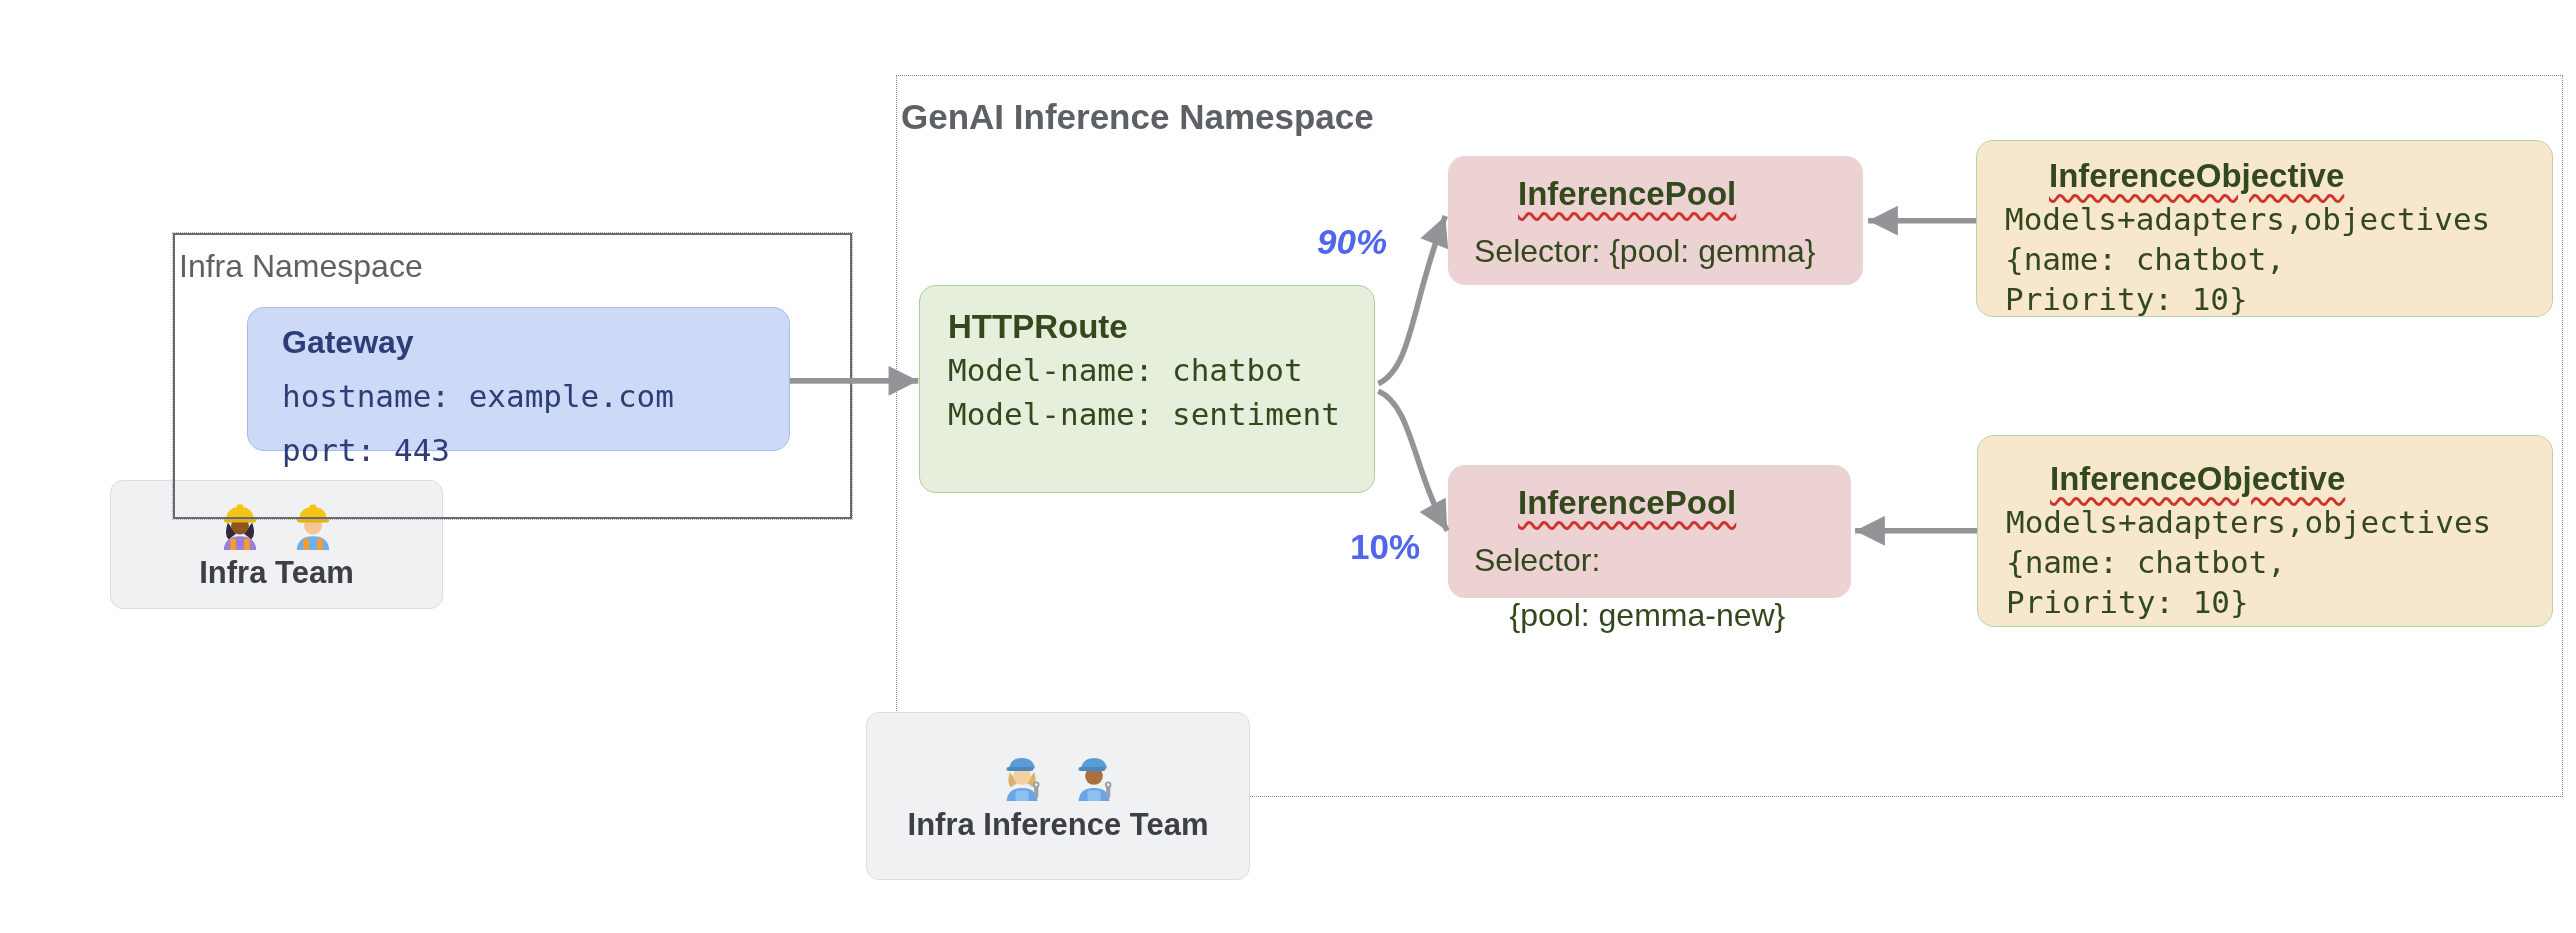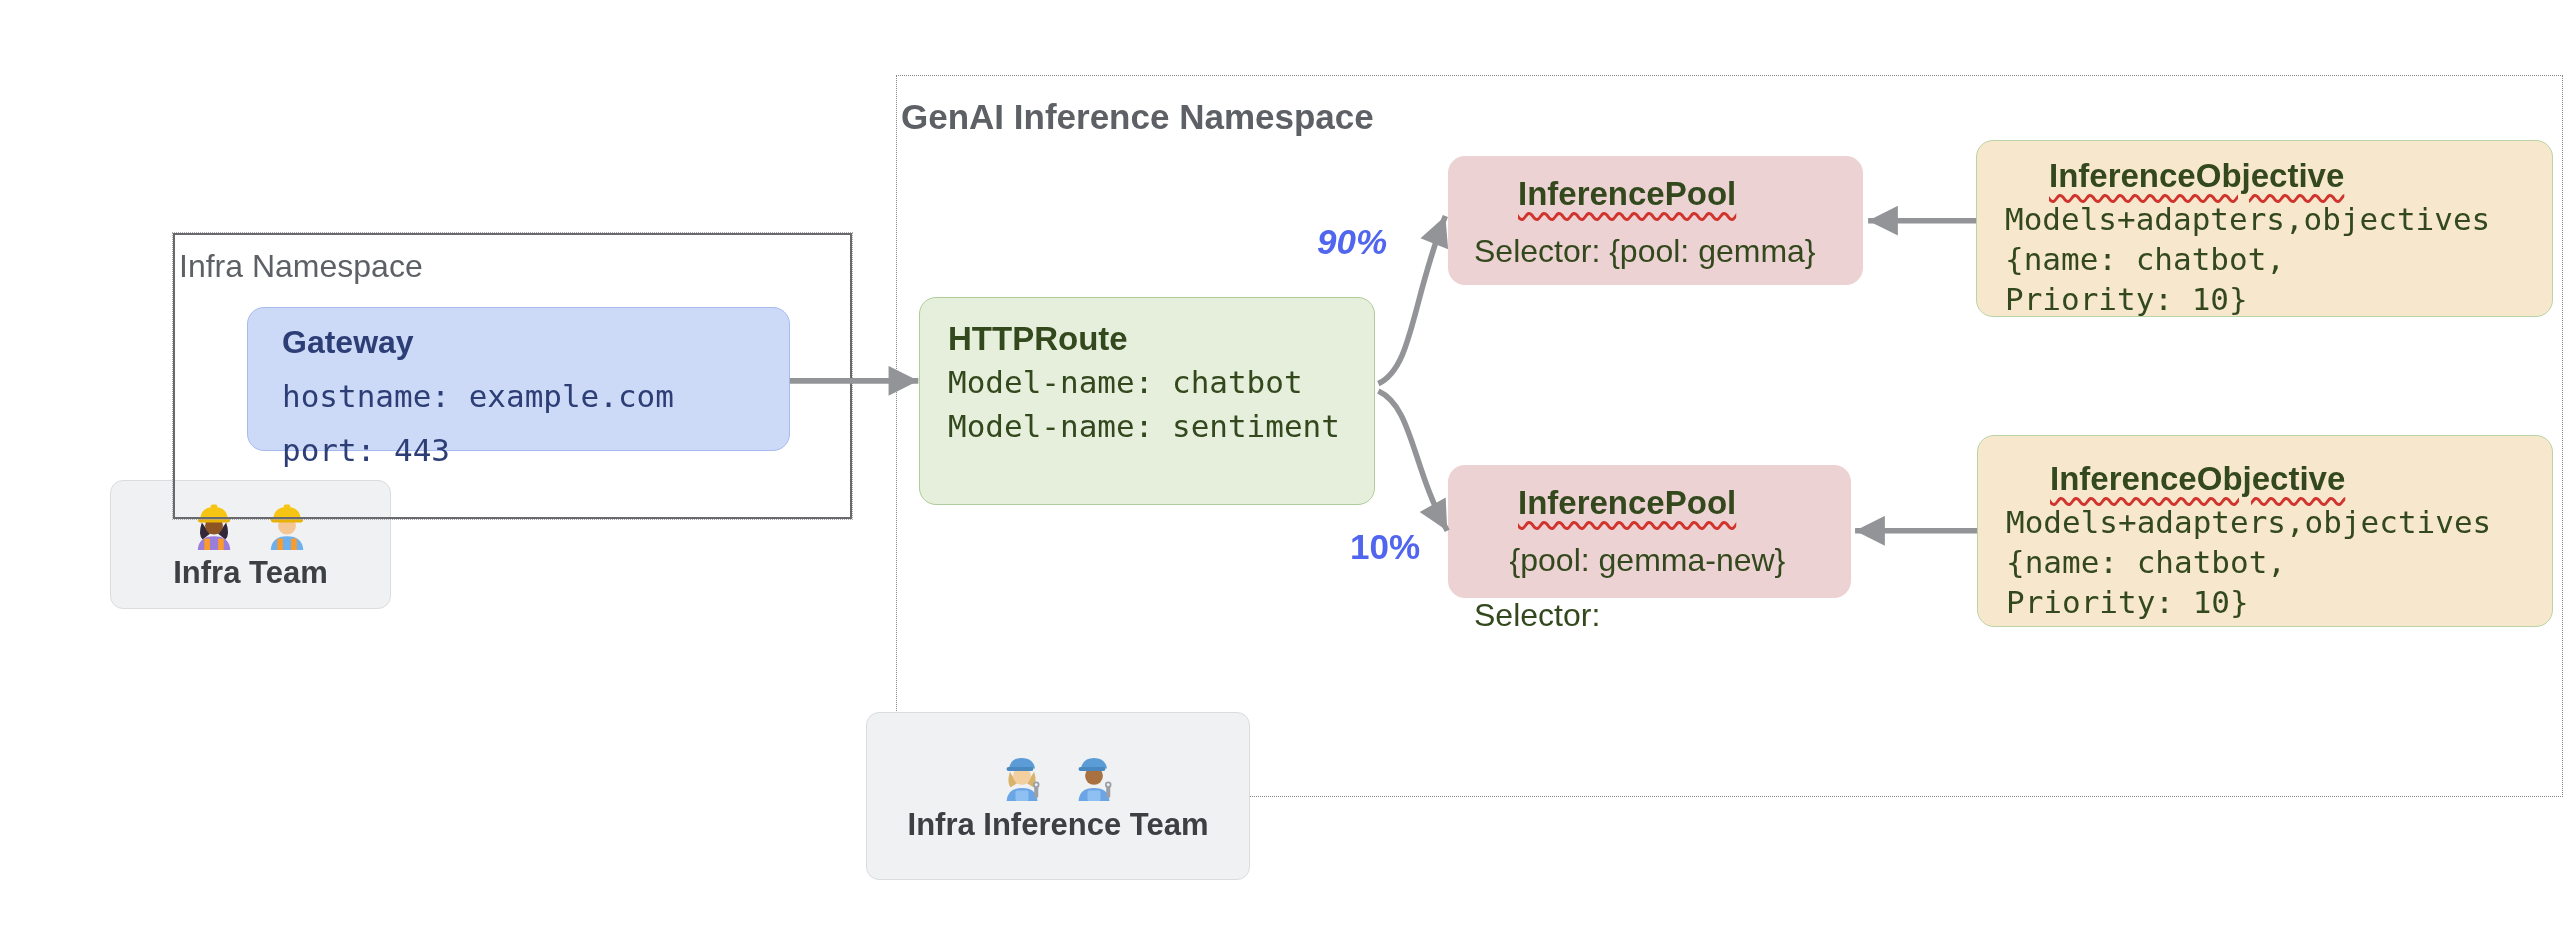--- a/index.html
+++ b/index.html
@@ -26,41 +26,41 @@
   .mono{font-family:"DejaVu Sans Mono",monospace;}
   .green,.green .box-title{color:#33491d;}
   .navy,.navy .box-title{color:#2c3e75;}
 
   .gateway{left:247px;top:307px;width:543px;height:144px;background:#ccd9f7;
            border:1.9px solid #a7bbf0;padding:14px 0 0 34px;}
   .gateway .mono{font-size:31px;line-height:42px;margin-top:12px;}
   .gateway .box-title{font-size:32px;line-height:41px;}
 
   .httproute{left:919px;top:285px;width:456px;height:208px;background:#e6efdb;
-             border:1.9px solid #afcc9a;padding:18.6px 0 0 28px;margin-top:12px;}
+             border:1.9px solid #afcc9a;padding:18.6px 0 0 28px;}
   .httproute .mono{font-size:31px;line-height:44px;}
 
   .pool{background:#ecd2d2;padding:15px 0 0 26px;}
   .pool-top{left:1448px;top:156px;width:415px;height:129px;}
   .pool-bottom{left:1448px;top:465px;width:403px;height:133px;}
   .pool .sans-line{font-size:32px;line-height:39px;white-space:pre;margin-top:16px;}
   .pool .box-title{line-height:45px;}
 
   .objective{background:#f7e8cd;border:1.9px solid #b9d4a5;padding:11.2px 0 0 28px;}
   .objective-top{left:1976px;top:140px;width:577px;height:177px;}
   .objective-bottom{left:1977px;top:435px;width:576px;height:192px;}
   .objective .mono{font-size:31px;line-height:40px;}
   .objective .box-title{line-height:47px;}
   .objective-bottom{padding-top:18.6px;}
 
   
   .team-box{position:absolute;z-index:2;background:#f0f1f3;border:1.9px solid #dbdcde;
             border-radius:13px;box-sizing:border-box;display:flex;flex-direction:column;
             align-items:center;justify-content:center;}
-  .infra-team{left:110px;top:480px;width:281px;height:129px;}
+  .infra-team{left:110px;top:480px;width:333px;height:129px;}
   .genai-team{left:866px;top:712px;width:384px;height:168px;}
   .team-icons{display:flex;gap:20.5px;align-items:flex-end;}
   .person{width:52px;height:52px;display:block;}
   .team-label{font-weight:700;color:#3c4043;margin-top:5.6px;}
   .infra-team .team-label{font-size:31px;}
   .genai-team .team-label{font-size:31px;}
 
   
   .traffic-label{position:absolute;z-index:4;font-weight:700;font-size:35px;color:#5066ee;}
   .label-90{left:1317px;top:222px;font-style:italic;}
@@ -149,22 +149,22 @@
     <div class="mono">Model-name: sentiment</div>
   </div>
 
   <div class="box pool pool-top green">
     <div class="box-title"><span class="squiggle">InferencePool</span></div>
     <div class="sans-line">Selector: {pool: gemma}</div>
   </div>
 
   <div class="box pool pool-bottom green">
     <div class="box-title"><span class="squiggle">InferencePool</span></div>
+    <div class="sans-line">Selector:</div>
     <div class="sans-line">    {pool: gemma-new}</div>
-    <div class="sans-line">Selector:</div>
   </div>
 
   <div class="box objective objective-top green">
     <div class="box-title"><span class="squiggle">InferenceObjective</span></div>
     <div class="mono">Models+adapters,objectives</div>
     <div class="mono">{name: chatbot,</div>
     <div class="mono">Priority: 10}</div>
   </div>
 
   <div class="box objective objective-bottom green">

